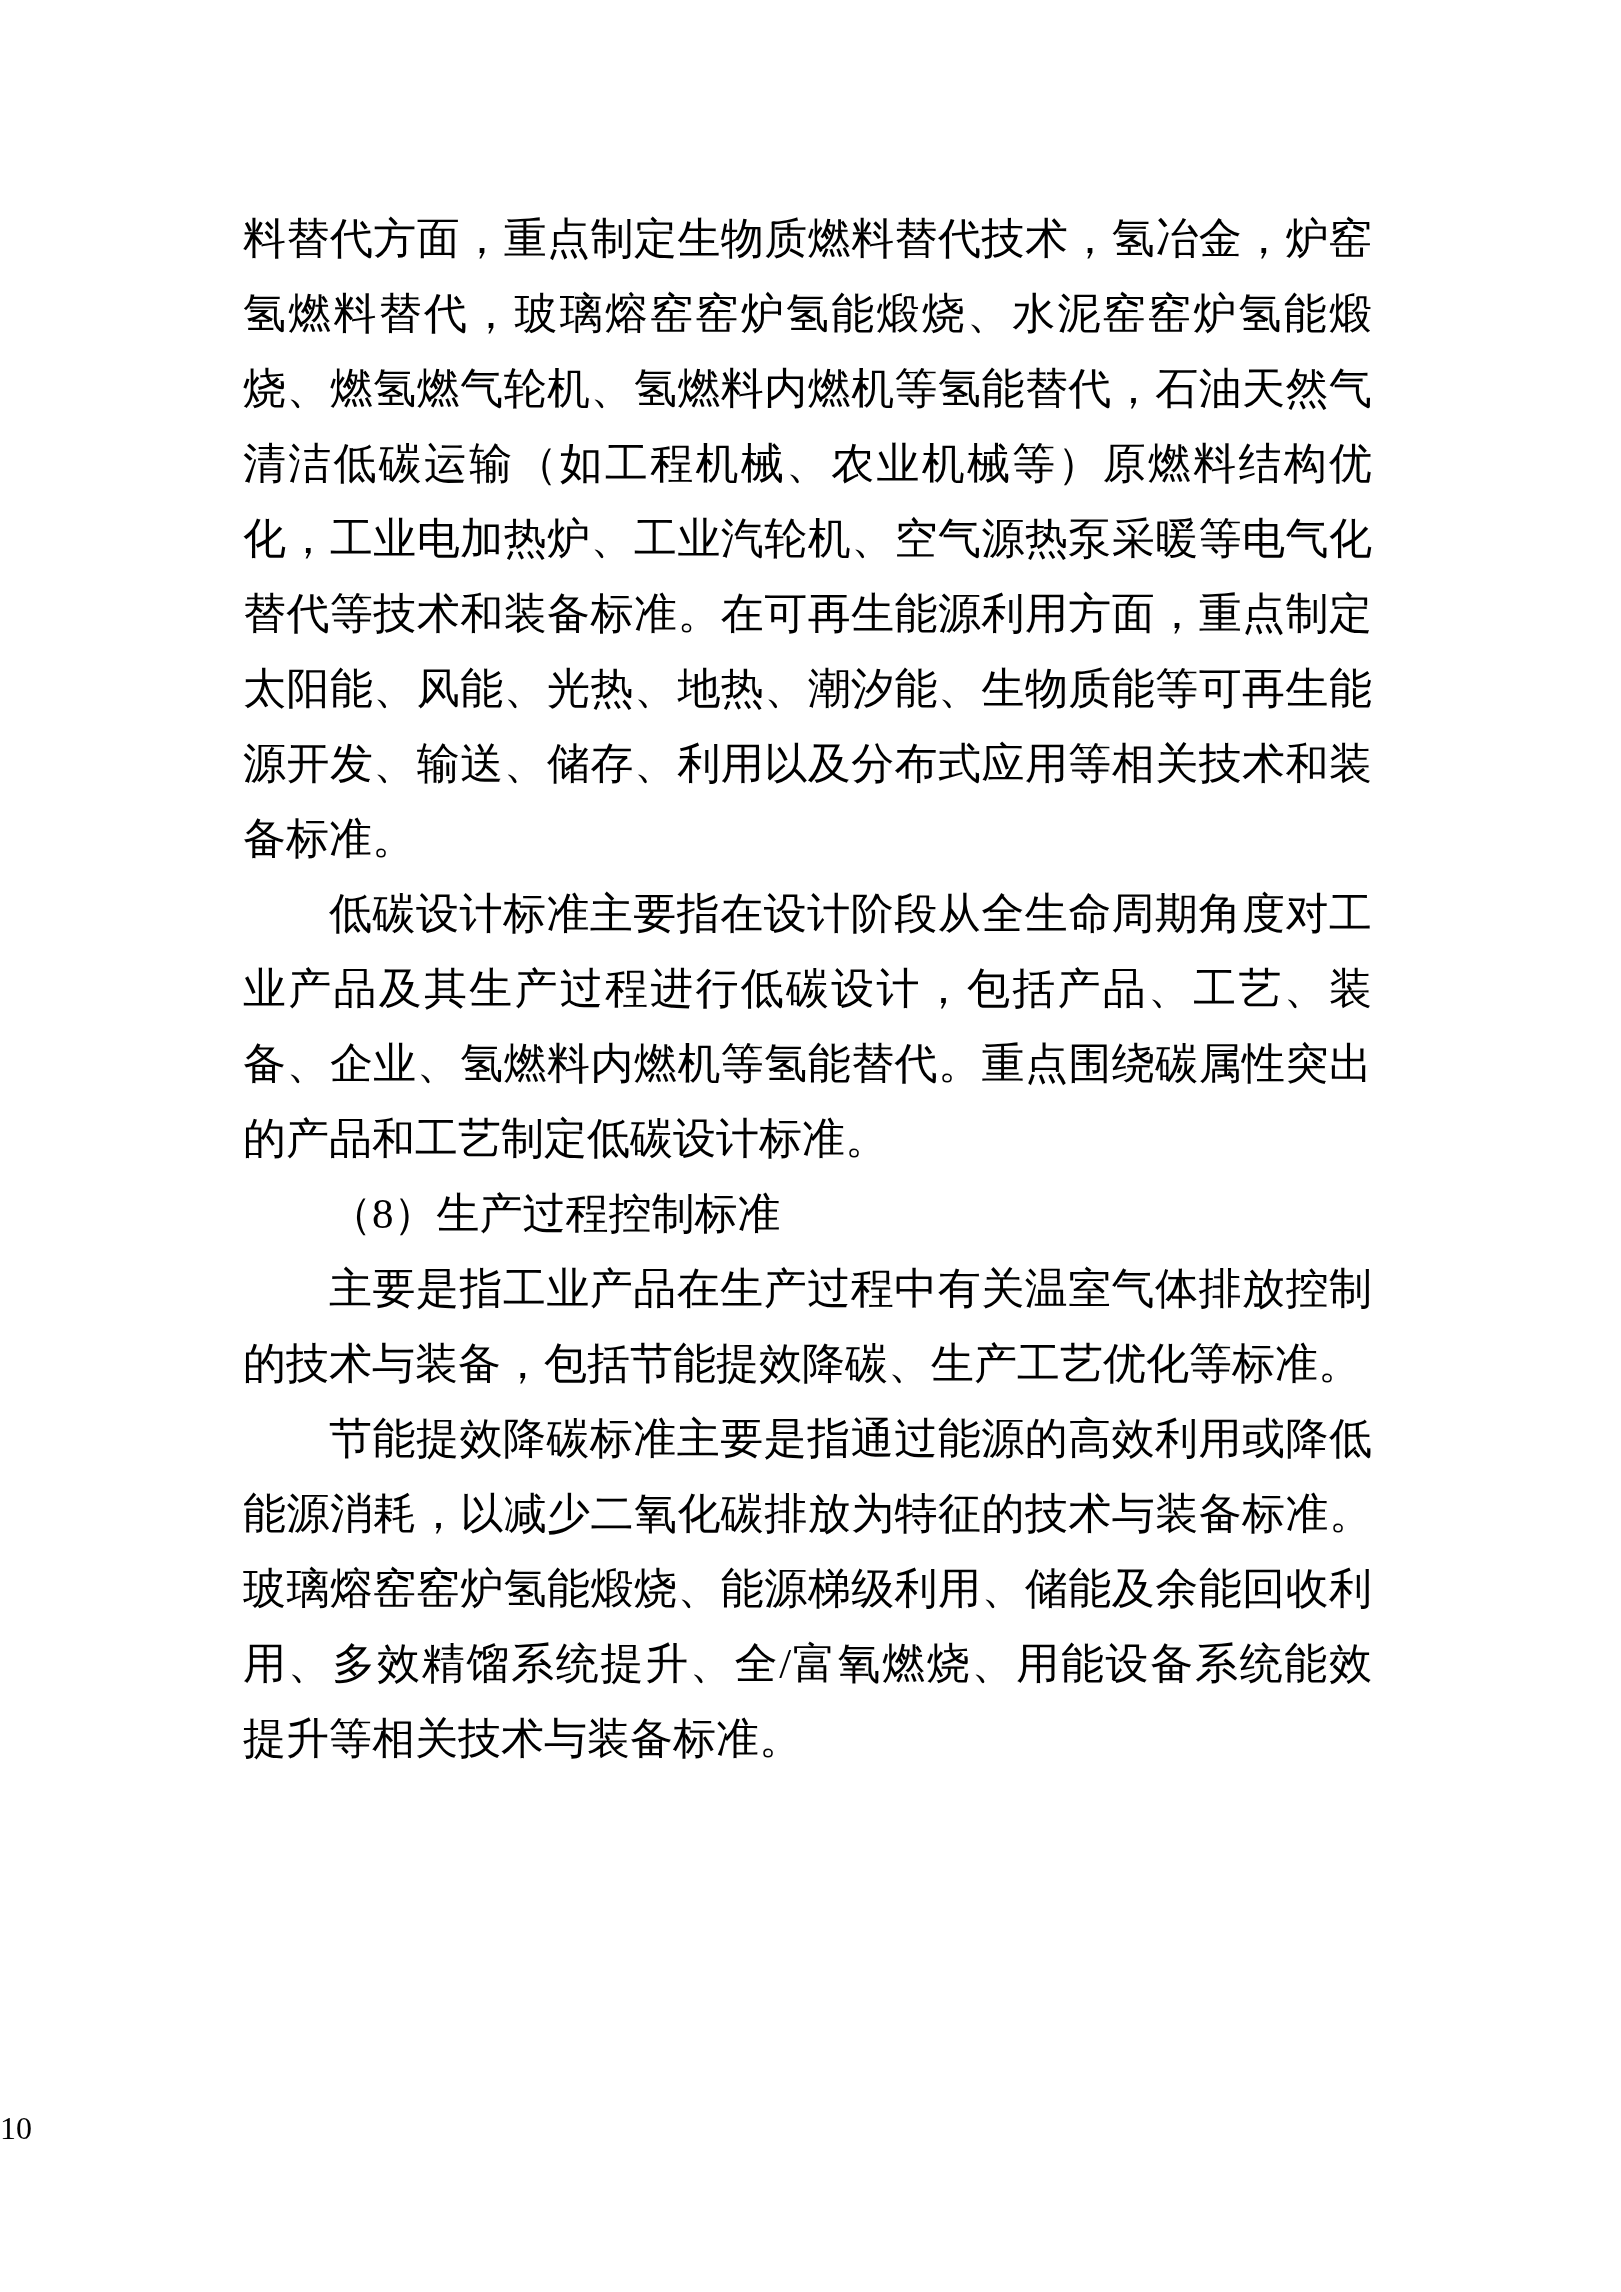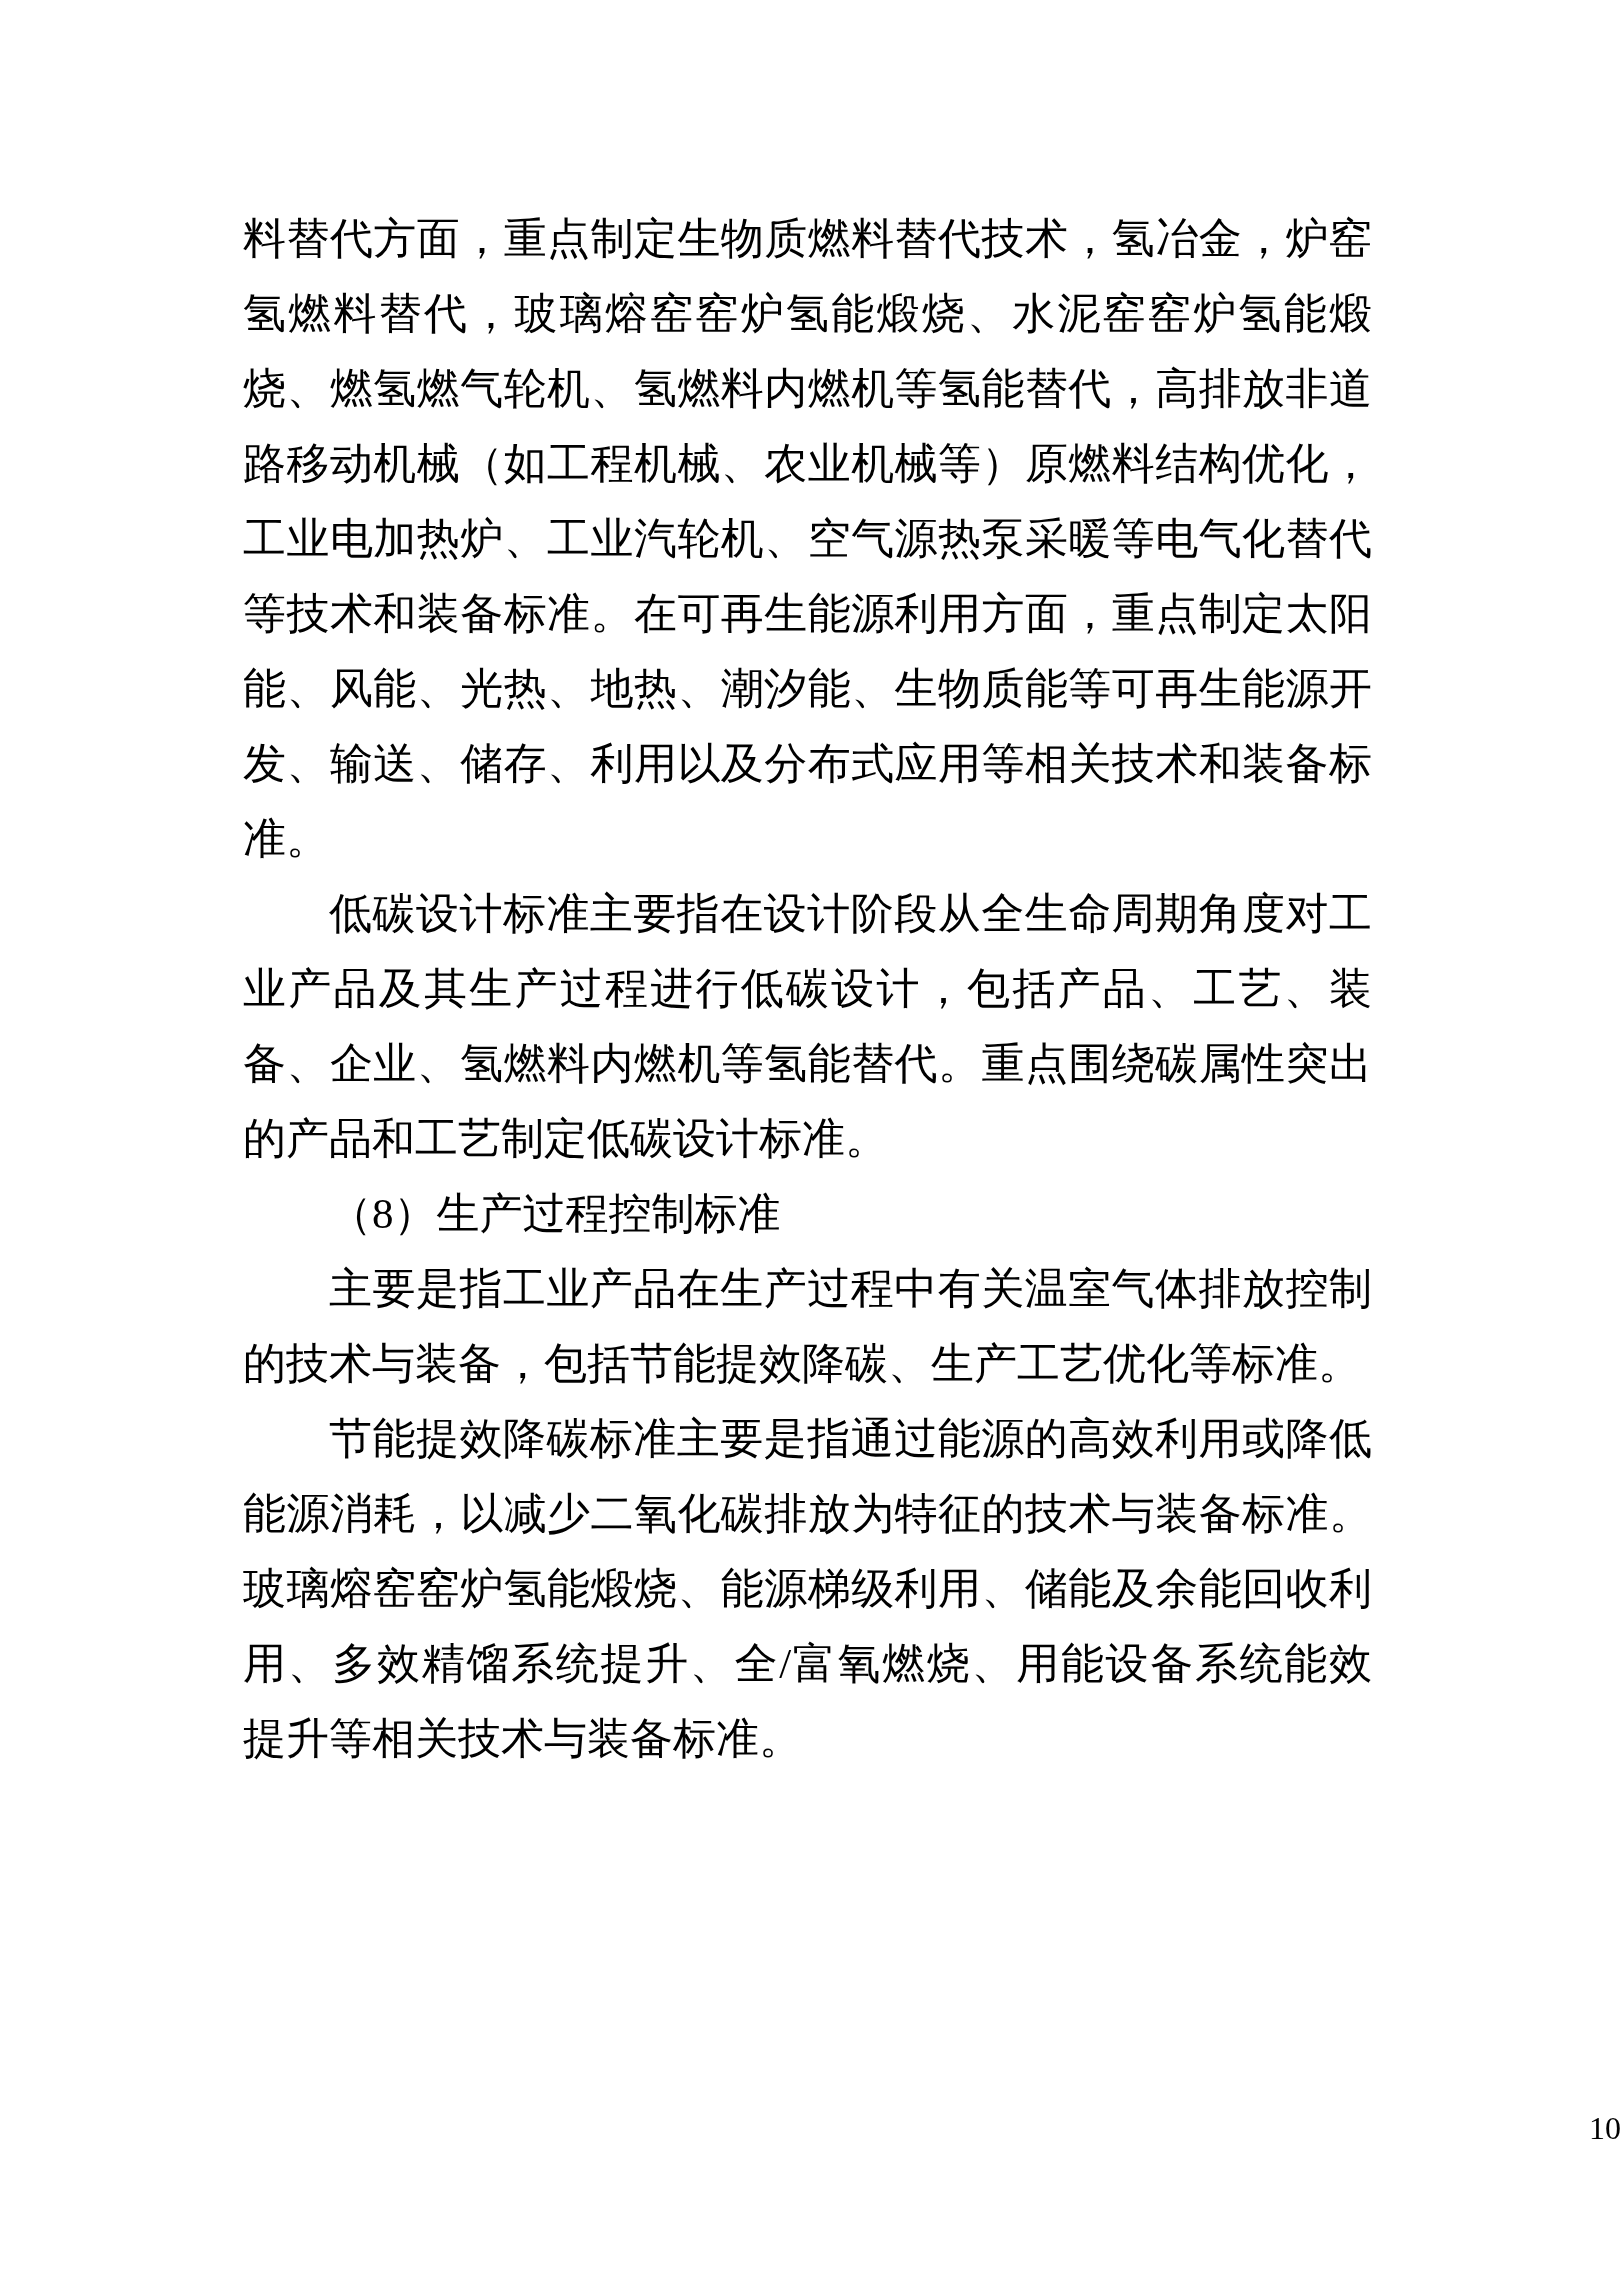--- a/index.html
+++ b/index.html
@@ -33,35 +33,35 @@
     word-break: normal;
   }
   p.para.indent {
     text-indent: 2em;
   }
   .footer {
     position: absolute;
     left: 0;
     top: 2107px;
     width: 100%;
-    text-align: right;
+    text-align: left;
   }
   .page-number {
     font-size: 32px;
     line-height: 43px;
     color: #000000;
     font-family: "Liberation Serif", "DejaVu Serif", serif;
   }
 </style>
 </head>
 <body>
 
 <div class="page">
   <div class="content">
-    <p class="para">料替代方面，重点制定生物质燃料替代技术，氢冶金，炉窑氢燃料替代，玻璃熔窑窑炉氢能煅烧、水泥窑窑炉氢能煅烧、燃氢燃气轮机、氢燃料内燃机等氢能替代，高排放非道路移动机械（如工程机械、农业机械等）原燃料结构优化，工业电加热炉、工业汽轮机、空气源热泵采暖等电气化替代等技术和装备标准。在可再生能源利用方面，重点制定太阳能、风能、光热、地热、潮汐能、生物质能等可再生能源开发、输送、储存、利用以及分布式应用等相关技术和装备标准。</p>
+    <p class="para">料替代方面，重点制定生物质燃料替代技术，氢冶金，炉窑氢燃料替代，玻璃熔窑窑炉氢能煅烧、水泥窑窑炉氢能煅烧、燃氢燃气轮机、氢燃料内燃机等氢能替代，石油天然气清洁低碳运输（如工程机械、农业机械等）原燃料结构优化，工业电加热炉、工业汽轮机、空气源热泵采暖等电气化替代等技术和装备标准。在可再生能源利用方面，重点制定太阳能、风能、光热、地热、潮汐能、生物质能等可再生能源开发、输送、储存、利用以及分布式应用等相关技术和装备标准。</p>
     <p class="para indent">低碳设计标准主要指在设计阶段从全生命周期角度对工业产品及其生产过程进行低碳设计，包括产品、工艺、装备、企业、氢燃料内燃机等氢能替代。重点围绕碳属性突出的产品和工艺制定低碳设计标准。</p>
     <p class="para indent">（8）生产过程控制标准</p>
     <p class="para indent">主要是指工业产品在生产过程中有关温室气体排放控制的技术与装备，包括节能提效降碳、生产工艺优化等标准。</p>
     <p class="para indent">节能提效降碳标准主要是指通过能源的高效利用或降低能源消耗，以减少二氧化碳排放为特征的技术与装备标准。玻璃熔窑窑炉氢能煅烧、能源梯级利用、储能及余能回收利用、多效精馏系统提升、全/富氧燃烧、用能设备系统能效提升等相关技术与装备标准。</p>
   </div>
   <div class="footer">
     <span class="page-number">10</span>
   </div>
 </div>
 

